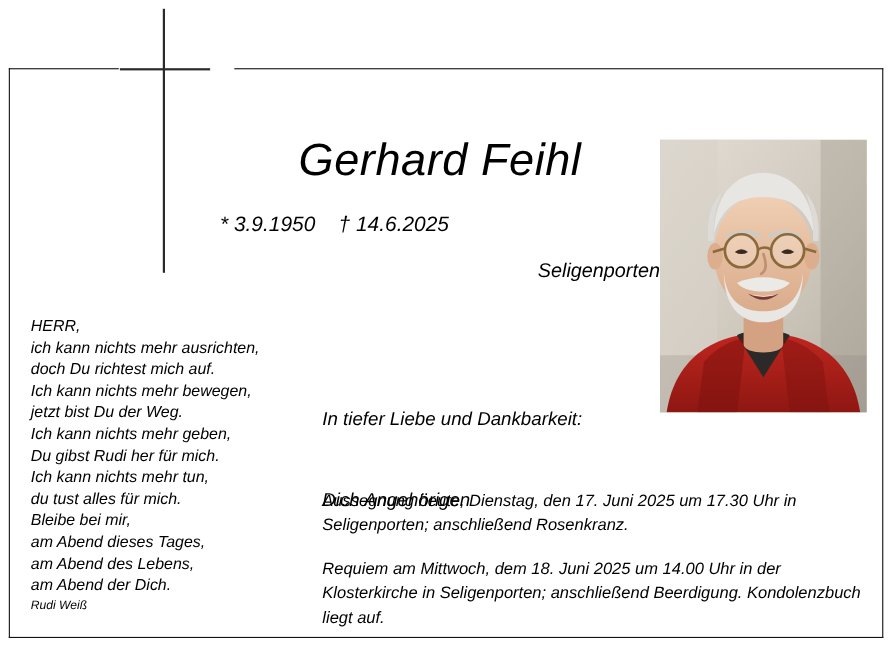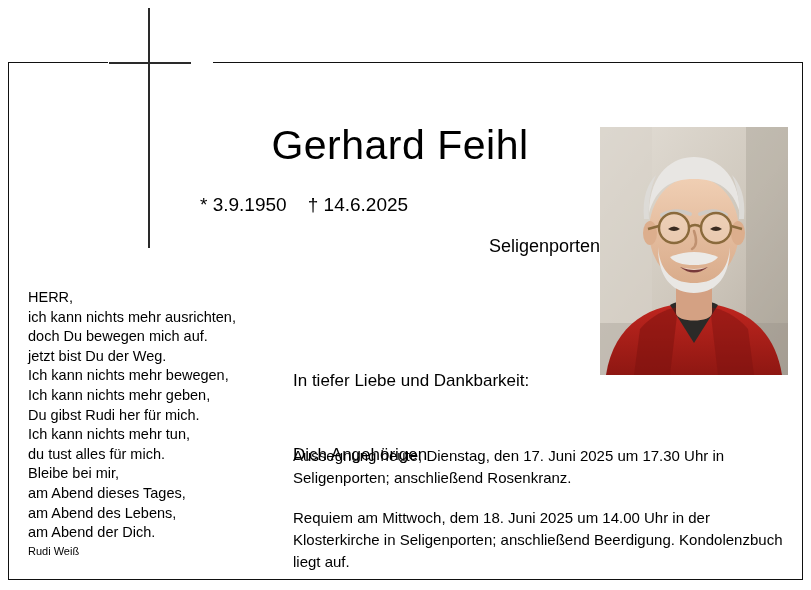--- a/index.html
+++ b/index.html
@@ -15,20 +15,21 @@
     position: relative;
     overflow: hidden;
   }
 
   #obituary-card {
     position: absolute;
     left: 0; top: 0;
     width: 811px;
     height: 590px;
     background: #ffffff;
+    font-style: italic;
   }
 
   
   .frame-left {
     position: absolute;
     left: 8px; top: 62px;
     width: 1px; height: 518px;
     background: #111;
   }
   .frame-right {
@@ -216,23 +217,23 @@
       <path d="M58 120 C58 150 72 166 94 166 C116 166 130 150 130 120 C128 146 114 156 94 156 C74 156 60 146 58 120 Z" fill="#e9e7e4"></path>
 
       <path d="M80 140 q14 11 28 0 q-14 6 -28 0 Z" fill="#77393a"></path>
       <path d="M82 141 q12 3 24 0 q-12 2 -24 0 Z" fill="#ffffff"></path>
     </svg>
   </div>
 
   <div class="poem">
     <div class="line">HERR,</div>
     <div class="line">ich kann nichts mehr ausrichten,</div>
-    <div class="line">doch Du bewegen mich auf.</div>
+    <div class="line">doch Du richtest mich auf.</div>
+    <div class="line">Ich kann nichts mehr bewegen,</div>
     <div class="line">jetzt bist Du der Weg.</div>
-    <div class="line">Ich kann nichts mehr bewegen,</div>
     <div class="line">Ich kann nichts mehr geben,</div>
     <div class="line">Du gibst Rudi her für mich.</div>
     <div class="line">Ich kann nichts mehr tun,</div>
     <div class="line">du tust alles für mich.</div>
     <div class="line">Bleibe bei mir,</div>
     <div class="line">am Abend dieses Tages,</div>
     <div class="line">am Abend des Lebens,</div>
     <div class="line">am Abend der Dich.</div>
   </div>
   <div class="poem-author">Rudi Weiß</div>

